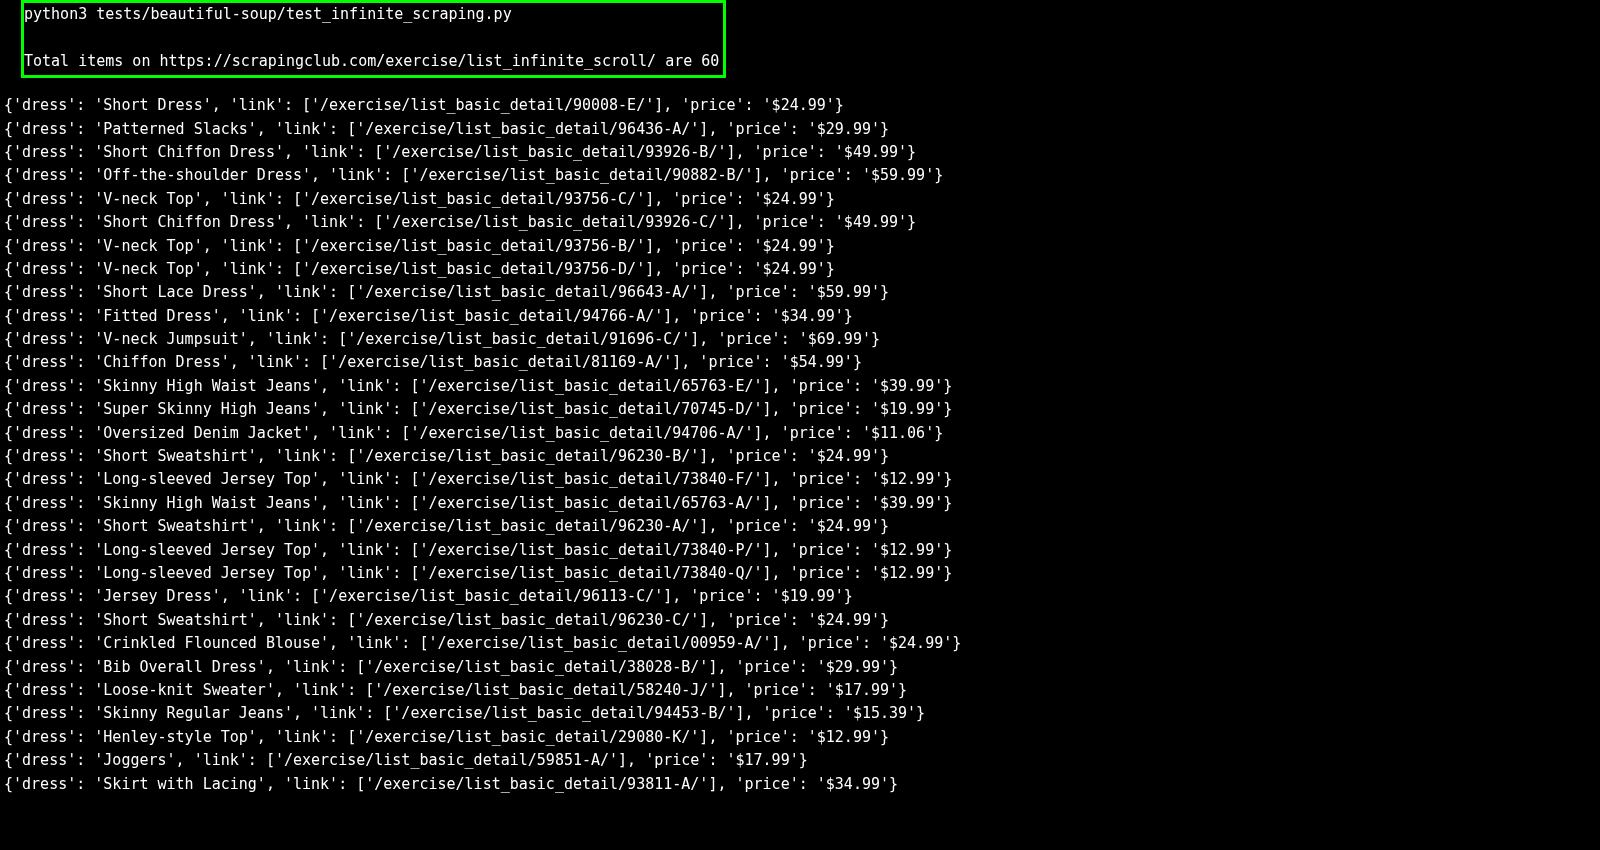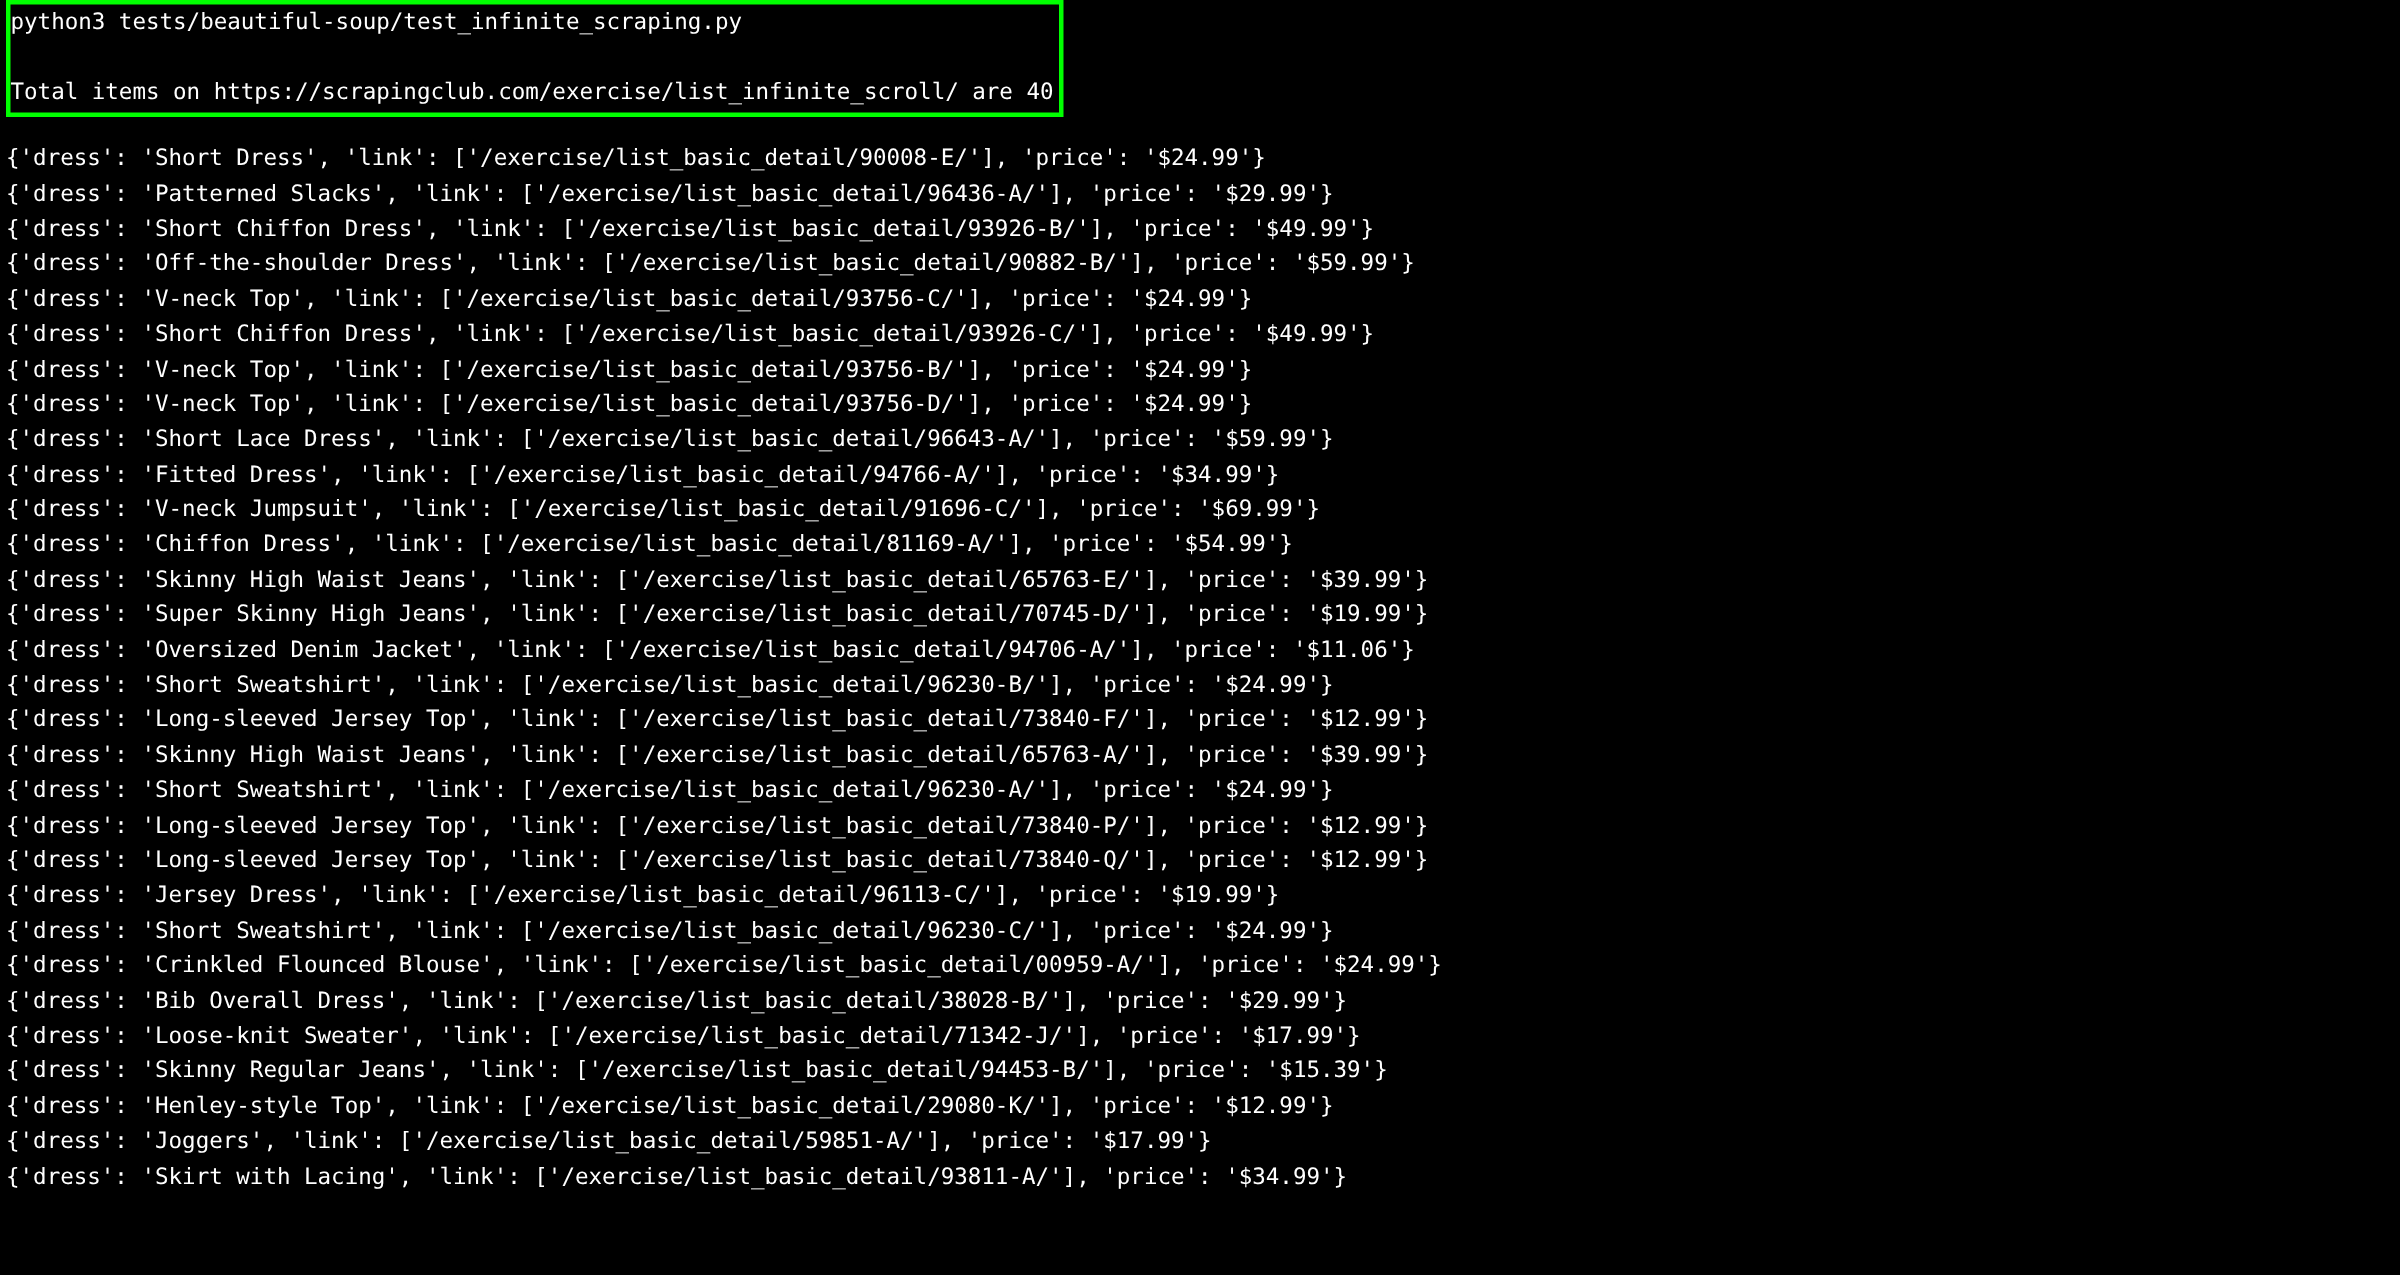--- a/index.html
+++ b/index.html
@@ -15,39 +15,40 @@
       overflow: hidden;
     }
     .terminal {
       padding: 0 4px;
     }
     .highlight-box {
       border: 3px solid #00ff00;
       display: inline-block;
       padding: 0 4px 2px 0;
       margin-bottom: 16px;
+      margin-left: 17px;
     }
     .highlight-box .line {
       white-space: pre;
     }
     .blank-line {
       height: 1.56em;
     }
     .output-line {
       white-space: pre;
     }
   </style>
 </head>
 <body>
 
 <div class="terminal">
   <div class="highlight-box">
     <div class="line">python3 tests/beautiful-soup/test_infinite_scraping.py</div>
     <div class="blank-line"></div>
-    <div class="line">Total items on https://scrapingclub.com/exercise/list_infinite_scroll/ are 40</div>
+    <div class="line">Total items on https://scrapingclub.com/exercise/list_infinite_scroll/ are 60</div>
   </div>
   <div id="output-lines">
       <div class="output-line">{'dress': 'Short Dress', 'link': ['/exercise/list_basic_detail/90008-E/'], 'price': '$24.99'}</div>
       <div class="output-line">{'dress': 'Patterned Slacks', 'link': ['/exercise/list_basic_detail/96436-A/'], 'price': '$29.99'}</div>
       <div class="output-line">{'dress': 'Short Chiffon Dress', 'link': ['/exercise/list_basic_detail/93926-B/'], 'price': '$49.99'}</div>
       <div class="output-line">{'dress': 'Off-the-shoulder Dress', 'link': ['/exercise/list_basic_detail/90882-B/'], 'price': '$59.99'}</div>
       <div class="output-line">{'dress': 'V-neck Top', 'link': ['/exercise/list_basic_detail/93756-C/'], 'price': '$24.99'}</div>
       <div class="output-line">{'dress': 'Short Chiffon Dress', 'link': ['/exercise/list_basic_detail/93926-C/'], 'price': '$49.99'}</div>
       <div class="output-line">{'dress': 'V-neck Top', 'link': ['/exercise/list_basic_detail/93756-B/'], 'price': '$24.99'}</div>
       <div class="output-line">{'dress': 'V-neck Top', 'link': ['/exercise/list_basic_detail/93756-D/'], 'price': '$24.99'}</div>
@@ -61,19 +62,19 @@
       <div class="output-line">{'dress': 'Short Sweatshirt', 'link': ['/exercise/list_basic_detail/96230-B/'], 'price': '$24.99'}</div>
       <div class="output-line">{'dress': 'Long-sleeved Jersey Top', 'link': ['/exercise/list_basic_detail/73840-F/'], 'price': '$12.99'}</div>
       <div class="output-line">{'dress': 'Skinny High Waist Jeans', 'link': ['/exercise/list_basic_detail/65763-A/'], 'price': '$39.99'}</div>
       <div class="output-line">{'dress': 'Short Sweatshirt', 'link': ['/exercise/list_basic_detail/96230-A/'], 'price': '$24.99'}</div>
       <div class="output-line">{'dress': 'Long-sleeved Jersey Top', 'link': ['/exercise/list_basic_detail/73840-P/'], 'price': '$12.99'}</div>
       <div class="output-line">{'dress': 'Long-sleeved Jersey Top', 'link': ['/exercise/list_basic_detail/73840-Q/'], 'price': '$12.99'}</div>
       <div class="output-line">{'dress': 'Jersey Dress', 'link': ['/exercise/list_basic_detail/96113-C/'], 'price': '$19.99'}</div>
       <div class="output-line">{'dress': 'Short Sweatshirt', 'link': ['/exercise/list_basic_detail/96230-C/'], 'price': '$24.99'}</div>
       <div class="output-line">{'dress': 'Crinkled Flounced Blouse', 'link': ['/exercise/list_basic_detail/00959-A/'], 'price': '$24.99'}</div>
       <div class="output-line">{'dress': 'Bib Overall Dress', 'link': ['/exercise/list_basic_detail/38028-B/'], 'price': '$29.99'}</div>
-      <div class="output-line">{'dress': 'Loose-knit Sweater', 'link': ['/exercise/list_basic_detail/71342-J/'], 'price': '$17.99'}</div>
+      <div class="output-line">{'dress': 'Loose-knit Sweater', 'link': ['/exercise/list_basic_detail/58240-J/'], 'price': '$17.99'}</div>
       <div class="output-line">{'dress': 'Skinny Regular Jeans', 'link': ['/exercise/list_basic_detail/94453-B/'], 'price': '$15.39'}</div>
       <div class="output-line">{'dress': 'Henley-style Top', 'link': ['/exercise/list_basic_detail/29080-K/'], 'price': '$12.99'}</div>
       <div class="output-line">{'dress': 'Joggers', 'link': ['/exercise/list_basic_detail/59851-A/'], 'price': '$17.99'}</div>
       <div class="output-line">{'dress': 'Skirt with Lacing', 'link': ['/exercise/list_basic_detail/93811-A/'], 'price': '$34.99'}</div>
     </div>
 </div>
 
 </body></html>

